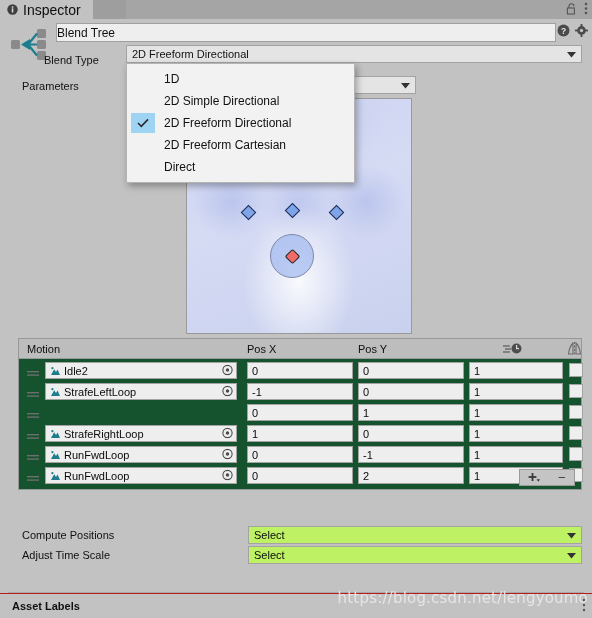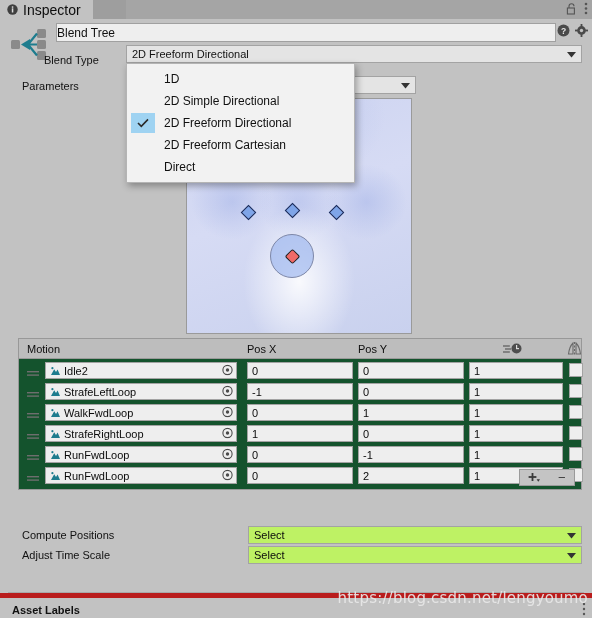--- a/index.html
+++ b/index.html
@@ -137,21 +137,21 @@
   .lowfield{
     position:absolute;left:248px;top:0px;width:334px;height:18px;
     background:#bef264;border:1px solid #a3a3a3;box-sizing:border-box;
     display:flex;align-items:center;padding-left:5px;font-size:11px;
   }
 
   
   .footsep{position:absolute;left:8px;top:592px;width:576px;height:1px;background:#a8a8a8;}
   .footer{
     position:absolute;left:0;top:593px;width:592px;height:25px;
-    background:#c2c2c2;border-top:5px solid #b91c1c;box-sizing:border-box;text-align:right;
+    background:#c2c2c2;border-top:1px solid #b91c1c;box-sizing:border-box;text-align:right;
   }
   .footlabel{position:absolute;left:12px;top:6px;font-size:11px;font-weight:bold;color:#111;}
   .footkebab{position:absolute;right:6px;top:4px;}
 
   
   .menu{
     position:absolute;left:126px;top:63px;width:229px;height:120px;
     background:#f2f2f2;border:1px solid #b4b4b4;box-sizing:border-box;
     box-shadow:2px 3px 7px rgba(0,0,0,.32);
     z-index:40;
@@ -361,33 +361,20 @@
           <div class="numfield ns">
             <span>1</span>
           </div>
           <div class="chk"></div>
         </div>
         <div class="trow" style="top: 63px;">
           <span class="drag"><svg width="12" height="7" viewBox="0 0 12 7">
               <rect x="0" y="1" width="12" height="1.4" fill="#6e6e6e"></rect>
               <rect x="0" y="4.4" width="12" height="1.4" fill="#6e6e6e"></rect>
             </svg></span>
-          <div class="motionfield">
-            <span class="clipico">
-              <svg width="11" height="10" viewBox="0 0 11 10">
-                <path d="M1 9 L4.2 3.2 L6 6 L7.6 3.6 L10 9 Z" fill="#1d7c8e"></path>
-                <circle cx="2.4" cy="2.2" r="1.1" fill="#1d7c8e"></circle>
-              </svg>
-            </span>
-            <span>WalkFwdLoop</span>
-            <span class="objsel"><svg width="11" height="11" viewBox="0 0 11 11">
-                <circle cx="5.5" cy="5.5" r="4.6" fill="none" stroke="#4a4a4a" stroke-width="1.1"></circle>
-                <circle cx="5.5" cy="5.5" r="1.7" fill="#4a4a4a"></circle>
-              </svg></span>
-          </div>
           <div class="numfield nx">
             <span>0</span>
           </div>
           <div class="numfield ny">
             <span>1</span>
           </div>
           <div class="numfield ns">
             <span>1</span>
           </div>
           <div class="chk"></div>

